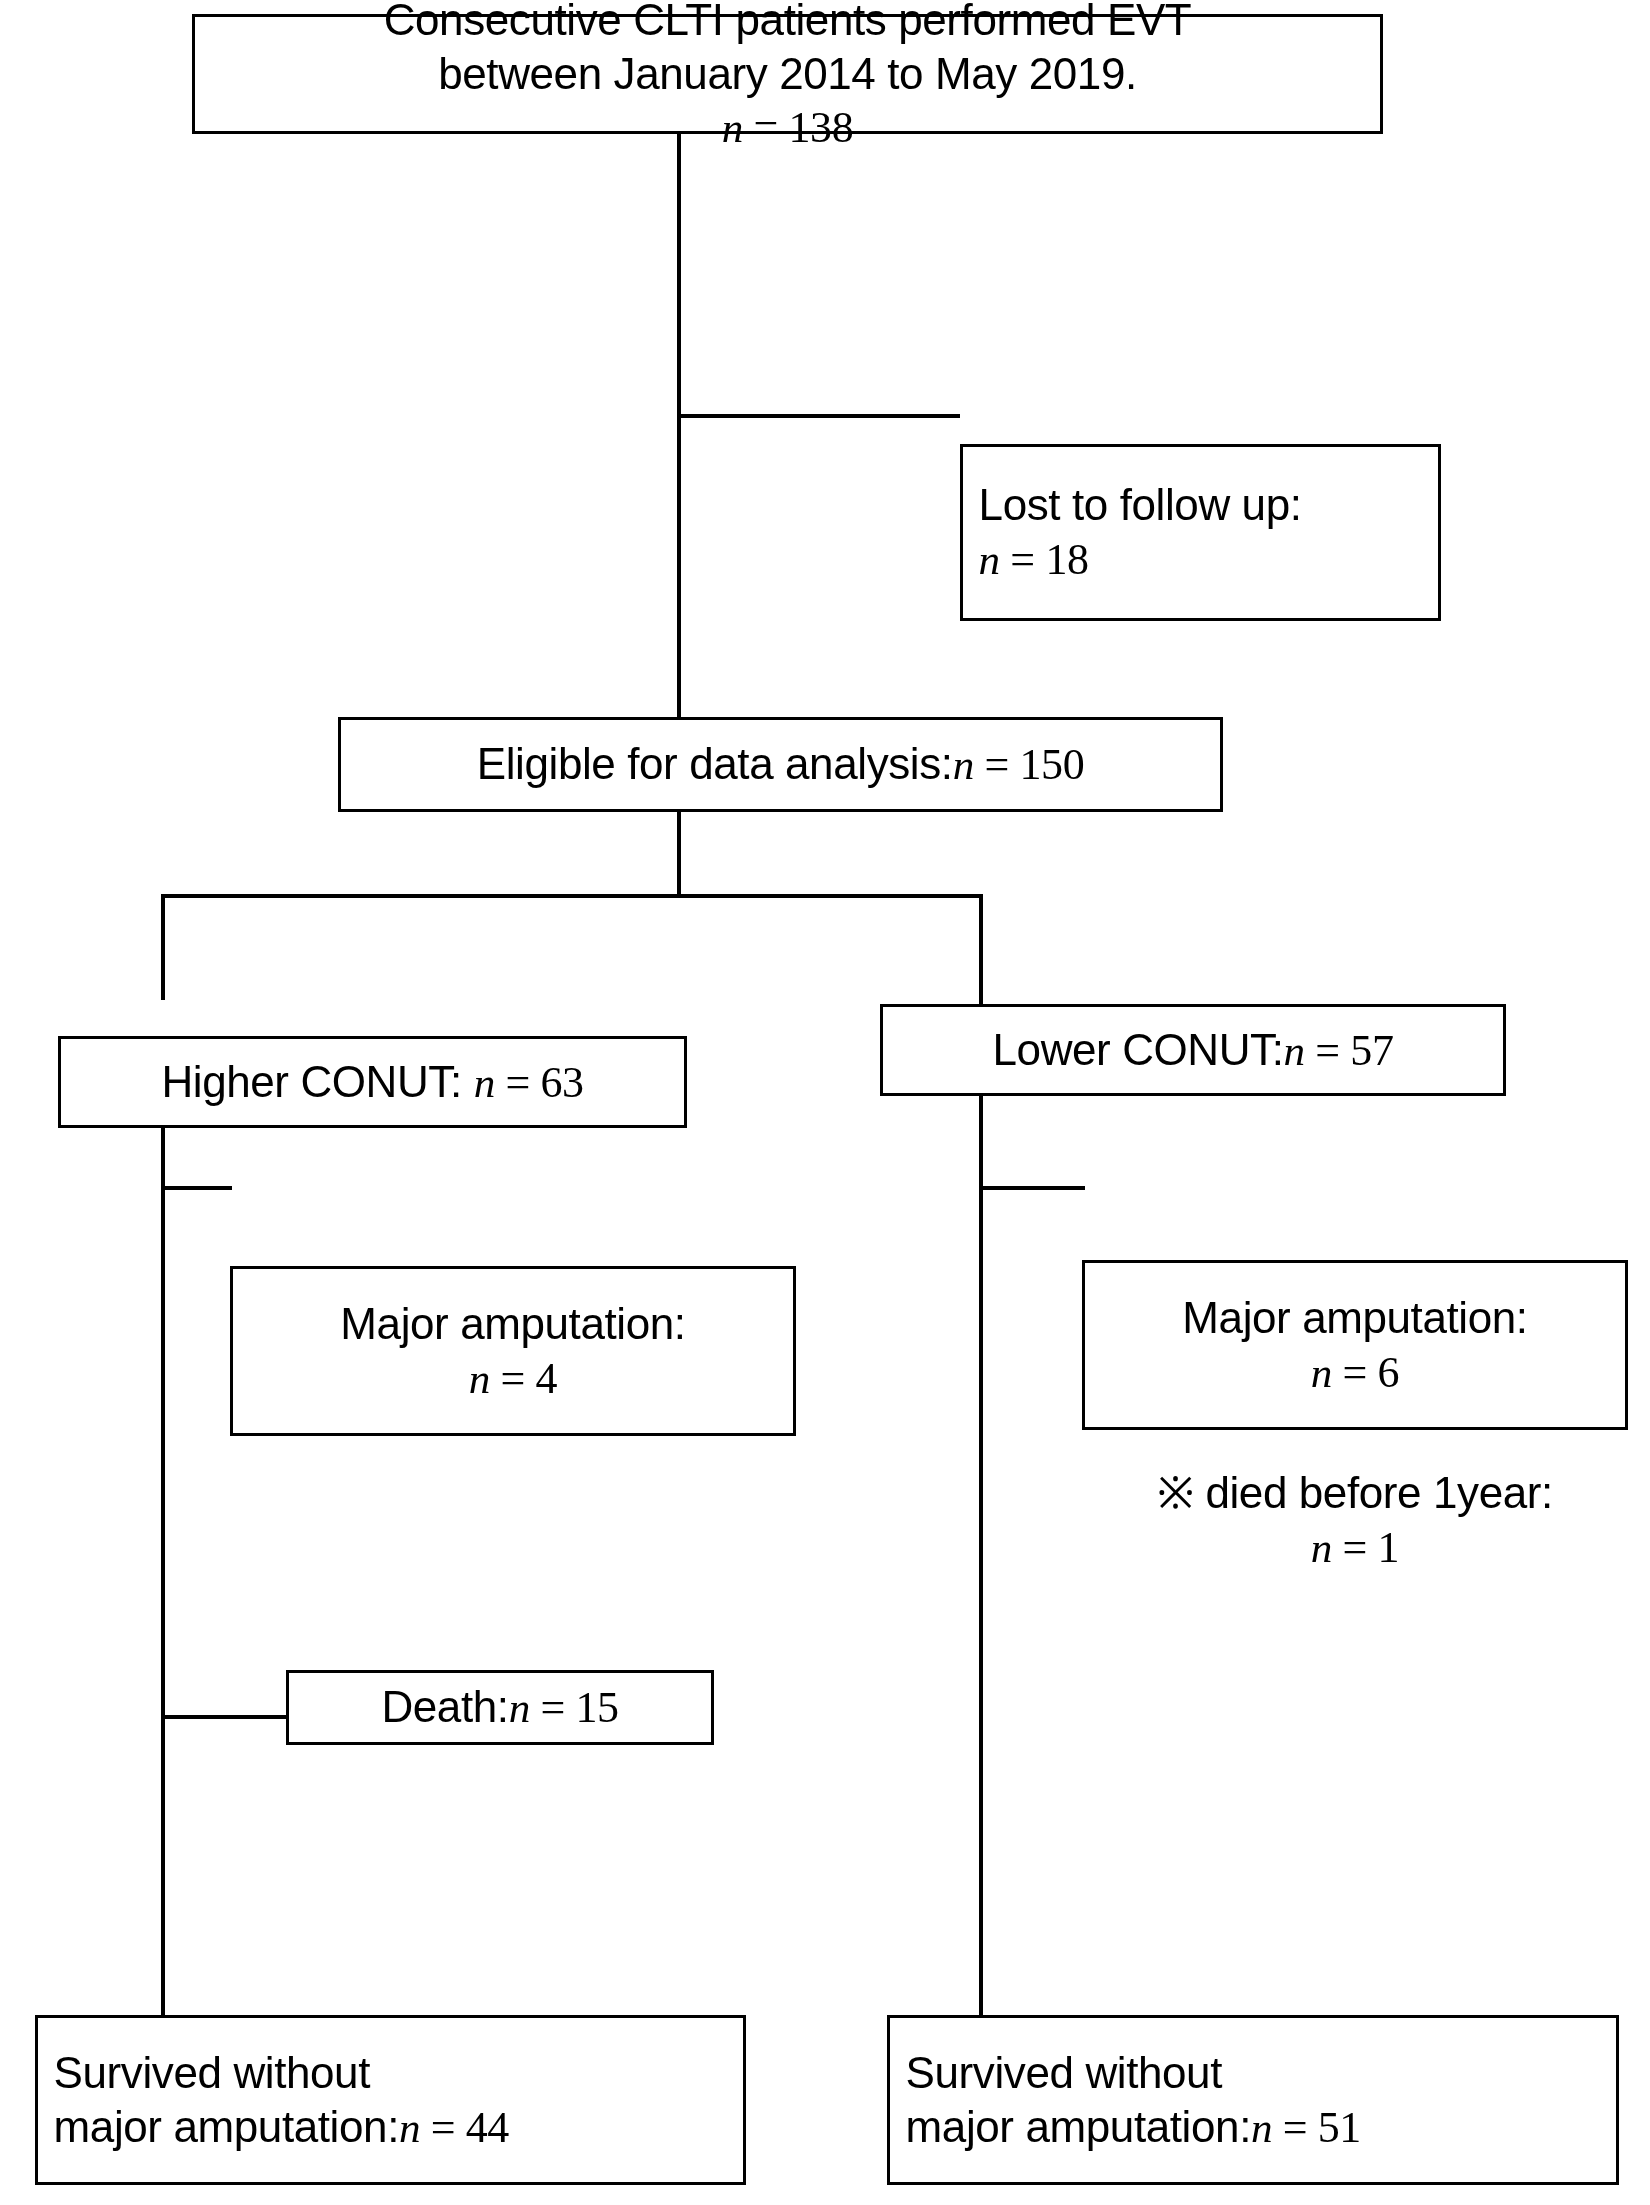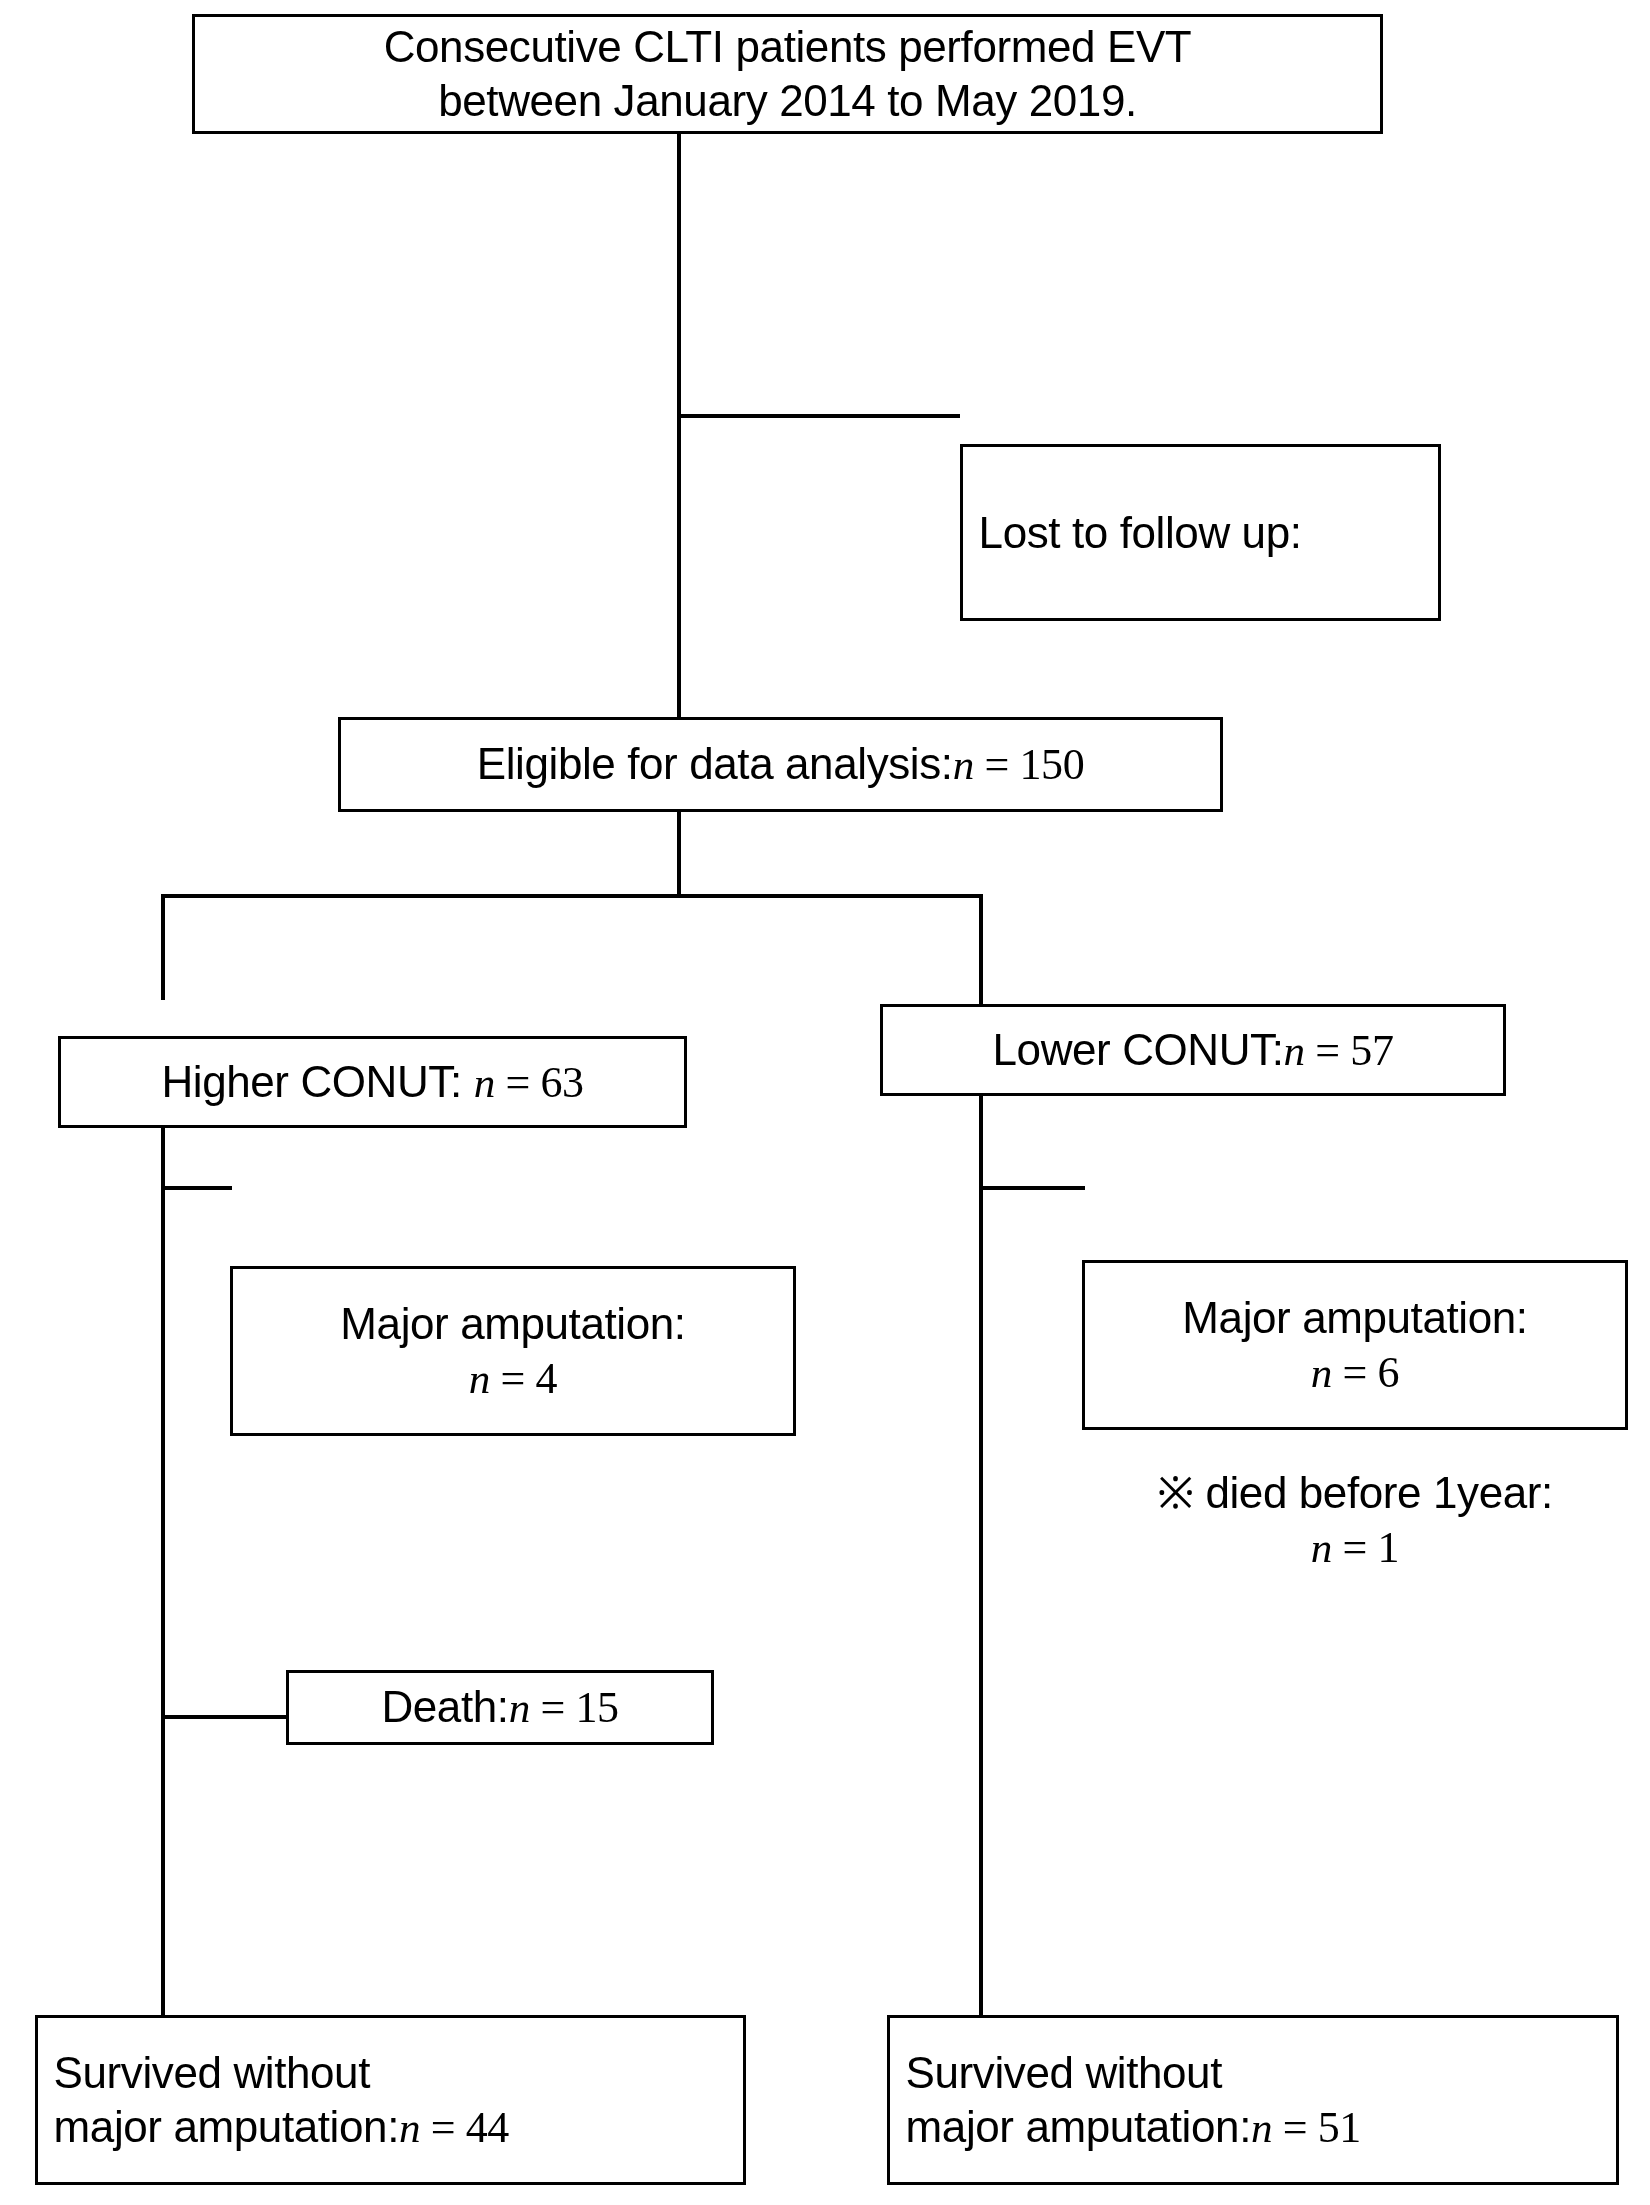--- a/index.html
+++ b/index.html
@@ -85,24 +85,26 @@
   <div class="vline" style="left:161px; top:1090px; height:926px;"></div>
   <div class="hline" style="left:161px; top:1186px; width:71px;"></div>
   <div class="hline" style="left:161px; top:1715px; width:127px;"></div>
 
   <div class="vline" style="left:979px; top:1095px; height:923px;"></div>
   <div class="hline" style="left:979px; top:1186px; width:106px;"></div>
 
   <div class="box ctr" style="left:192px; top:14px; width:1191px; height:120px;">
     <span class="ln">Consecutive CLTI patients performed EVT</span>
     <span class="ln">between January 2014 to May 2019.</span>
+    <span class="ln"><span class="nvar">n</span><span class="neq"> = </span><span class="neq">138</span></span>
   </div>
 
   <div class="box lft" style="left:960px; top:444px; width:481px; height:177px;">
     <span class="ln">Lost to follow up:</span>
+    <span class="ln"><span class="nvar">n</span><span class="neq"> = </span><span class="neq">18</span></span>
   </div>
 
   <div class="box ctr" style="left:338px; top:717px; width:885px; height:95px;">
     <span class="ln"><span>Eligible for data analysis:</span><span class="nvar">n</span><span class="neq"> = </span><span class="neq">150</span></span>
   </div>
 
   <div class="box ctr" style="left:58px; top:1036px; width:629px; height:92px;">
     <span class="ln"><span>Higher CONUT:</span>&nbsp;<span class="nvar">n</span><span class="neq"> = </span><span class="neq">63</span></span>
   </div>
 

